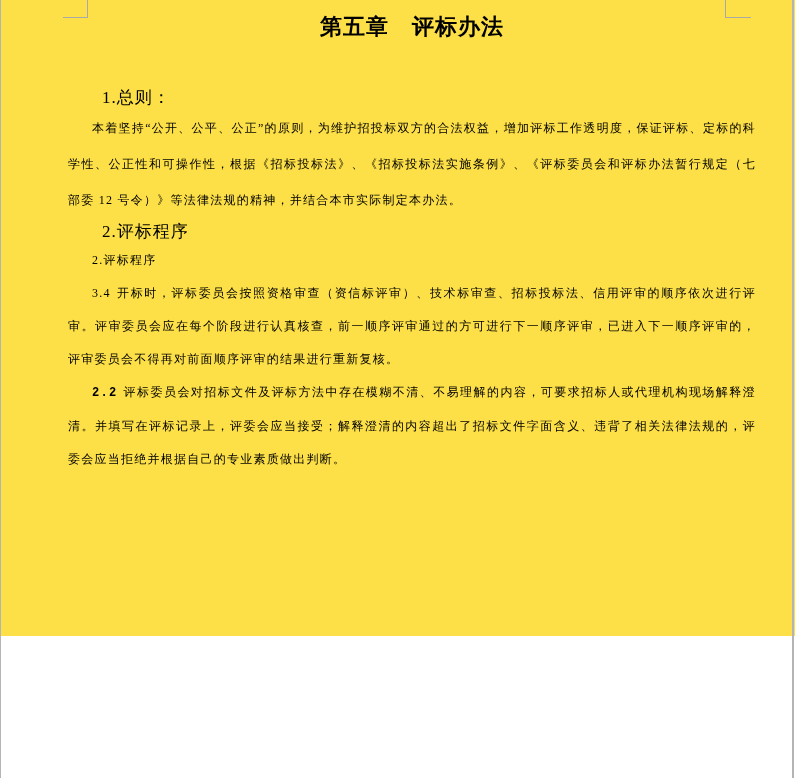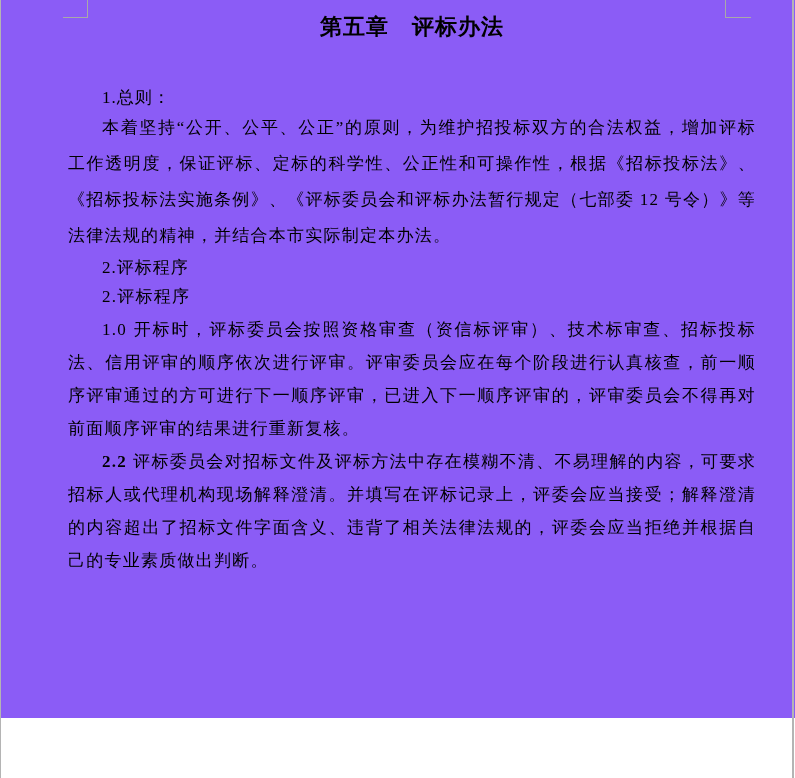--- a/index.html
+++ b/index.html
@@ -5,22 +5,22 @@
   html,body{margin:0;padding:0;}
   body{
     width:795px;height:778px;
     background:#ffffff;
     font-family:"Liberation Serif","DejaVu Serif",serif;
     color:#000;
     overflow:hidden;
   }
   .page{
     position:relative;
-    width:795px;height:718px;
-    background:#8b5cf6;
+    width:795px;height:636px;
+    background:#fde047;
   }
   
   .edge{position:absolute;background:#b4b4b4;}
   .edge-left{left:0;top:0;width:1px;height:778px;}
   .edge-right{left:792px;top:0;width:2px;height:778px;}
   
   .crop{position:absolute;background:#a9a9a9;}
   .crop-tl-v{left:87px;top:0;width:1px;height:18px;}
   .crop-tl-h{left:63px;top:17px;width:25px;height:1px;}
   .crop-tr-v{left:725px;top:0;width:1px;height:18px;}
@@ -45,30 +45,30 @@
     font-size:17px;
     font-weight:normal;
     line-height:24px;
     text-indent:2em;
     letter-spacing:1px;
   }
   .h-general{margin-top:44px;}
   .h-procedure{margin-top:2px;}
   .para{
     margin:0;
-    font-size:17px;
+    font-size:12px;
     line-height:33px;
     text-indent:2em;
     text-align:justify;
     text-justify:inter-character;
     letter-spacing:1.25px;
   }
   .para-first{line-height:36px;}
   .pnum{margin-right:6px;}
-  .pnum-bold{font-weight:bold;}
+  .pnum-bold{font-weight:bold;font-family:Liberation Mono, monospace;}
 </style>
 </head>
 <body>
 
 <div class="page">
 
   <div class="edge edge-left"></div>
   <div class="edge edge-right"></div>
   <div class="crop crop-tl-v"></div>
   <div class="crop crop-tl-h"></div>
@@ -80,20 +80,20 @@
     <h1 class="doc-title">第五章　评标办法</h1>
 
     <h2 class="heading h-general">1.总则：</h2>
 
     <p class="para para-first">本着坚持“公开、公平、公正”的原则，为维护招投标双方的合法权益，增加评标工作透明度，保证评标、定标的科学性、公正性和可操作性，根据《招标投标法》、《招标投标法实施条例》、《评标委员会和评标办法暂行规定（七部委 12 号令）》等法律法规的精神，并结合本市实际制定本办法。</p>
 
     <h2 class="heading h-procedure">2.评标程序</h2>
 
     <p class="para">2.评标程序</p>
 
-    <p class="para"><span class="pnum">1.0</span><span>开标时，评标委员会按照资格审查（资信标评审）、技术标审查、招标投标法、信用评审的顺序依次进行评审。评审委员会应在每个阶段进行认真核查，前一顺序评审通过的方可进行下一顺序评审，已进入下一顺序评审的，评审委员会不得再对前面顺序评审的结果进行重新复核。</span></p>
+    <p class="para"><span class="pnum">3.4</span><span>开标时，评标委员会按照资格审查（资信标评审）、技术标审查、招标投标法、信用评审的顺序依次进行评审。评审委员会应在每个阶段进行认真核查，前一顺序评审通过的方可进行下一顺序评审，已进入下一顺序评审的，评审委员会不得再对前面顺序评审的结果进行重新复核。</span></p>
 
     <p class="para"><span class="pnum pnum-bold">2.2</span><span>评标委员会对招标文件及评标方法中存在模糊不清、不易理解的内容，可要求招标人或代理机构现场解释澄清。并填写在评标记录上，评委会应当接受；解释澄清的内容超出了招标文件字面含义、违背了相关法律法规的，评委会应当拒绝并根据自己的专业素质做出判断。</span></p>
 
 
 
   </div>
 </div>
 
 </body></html>

